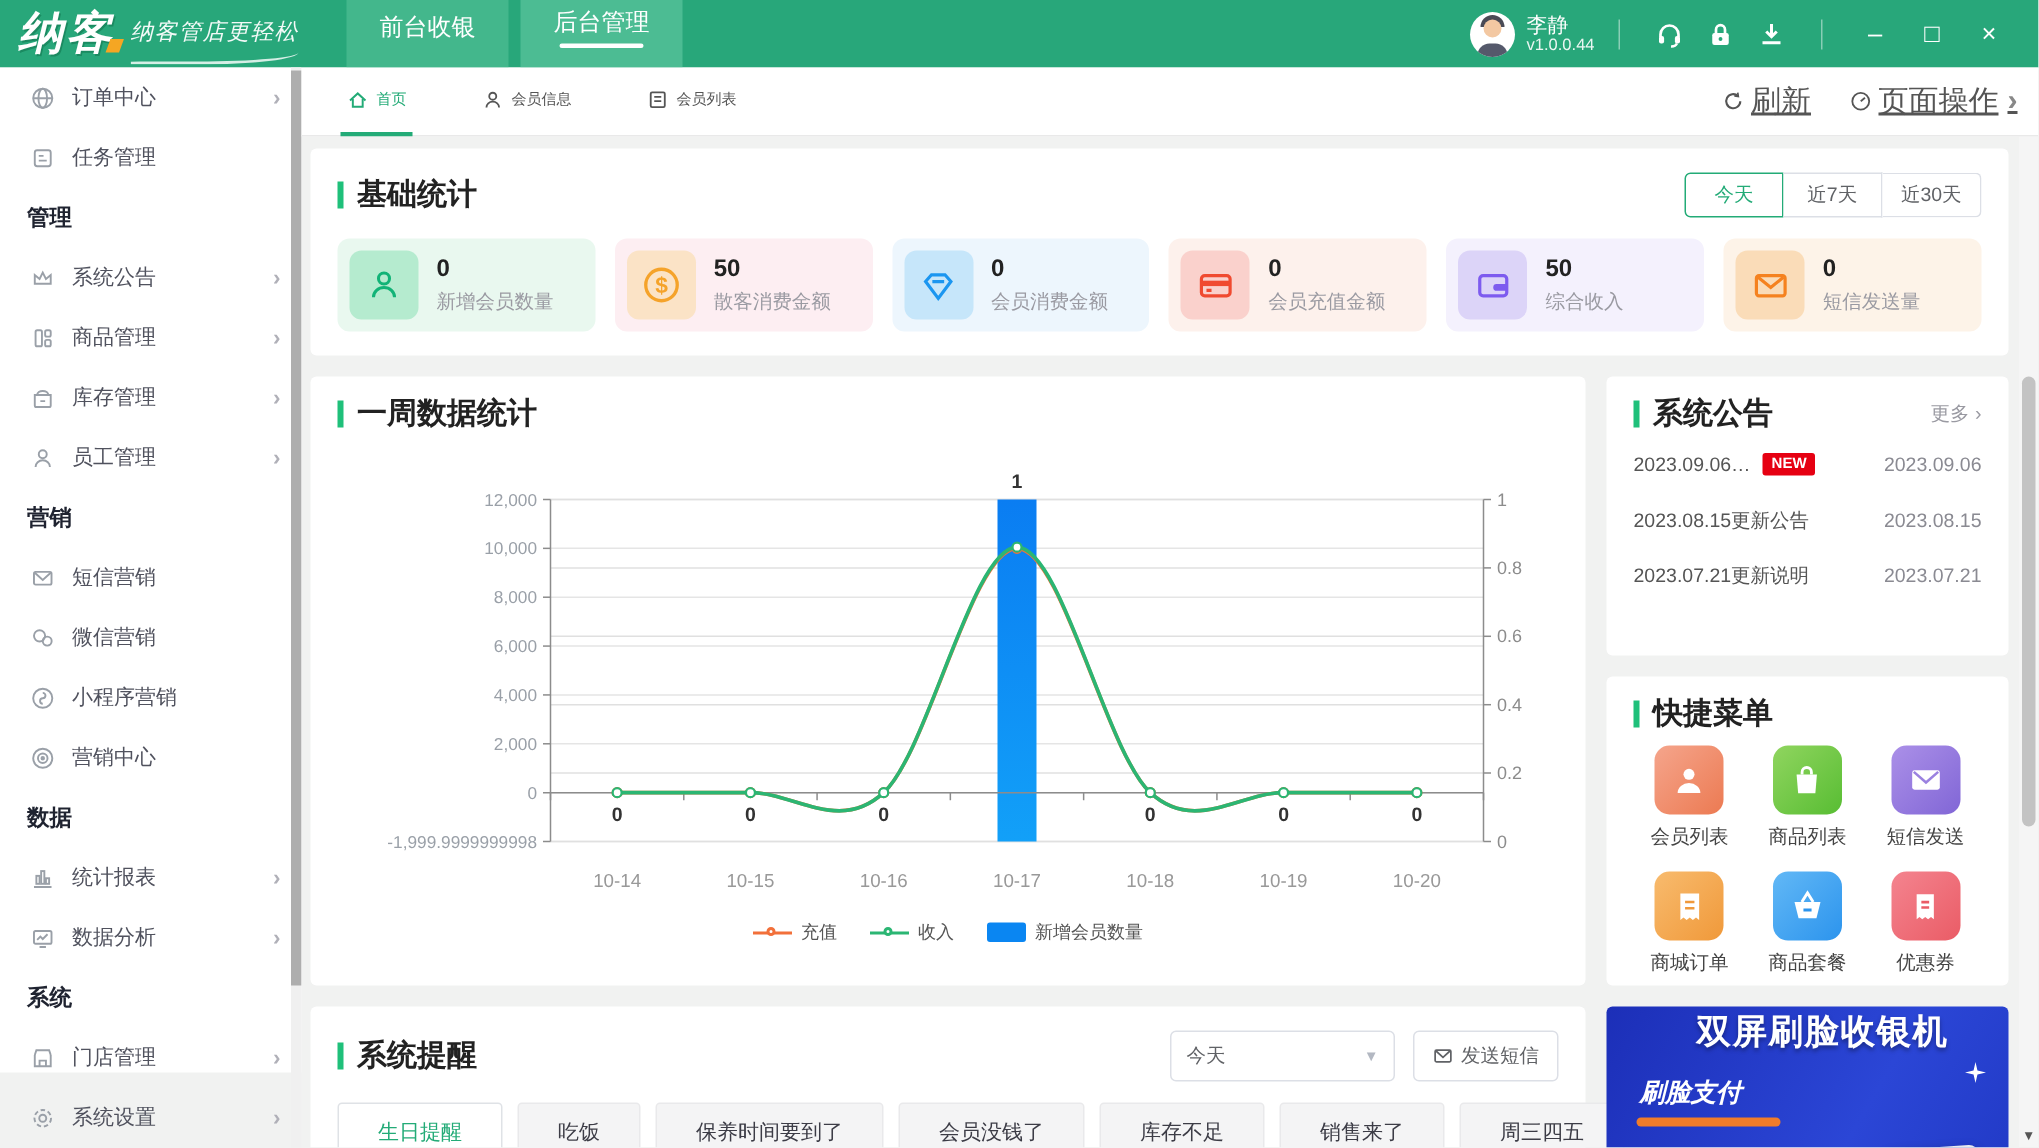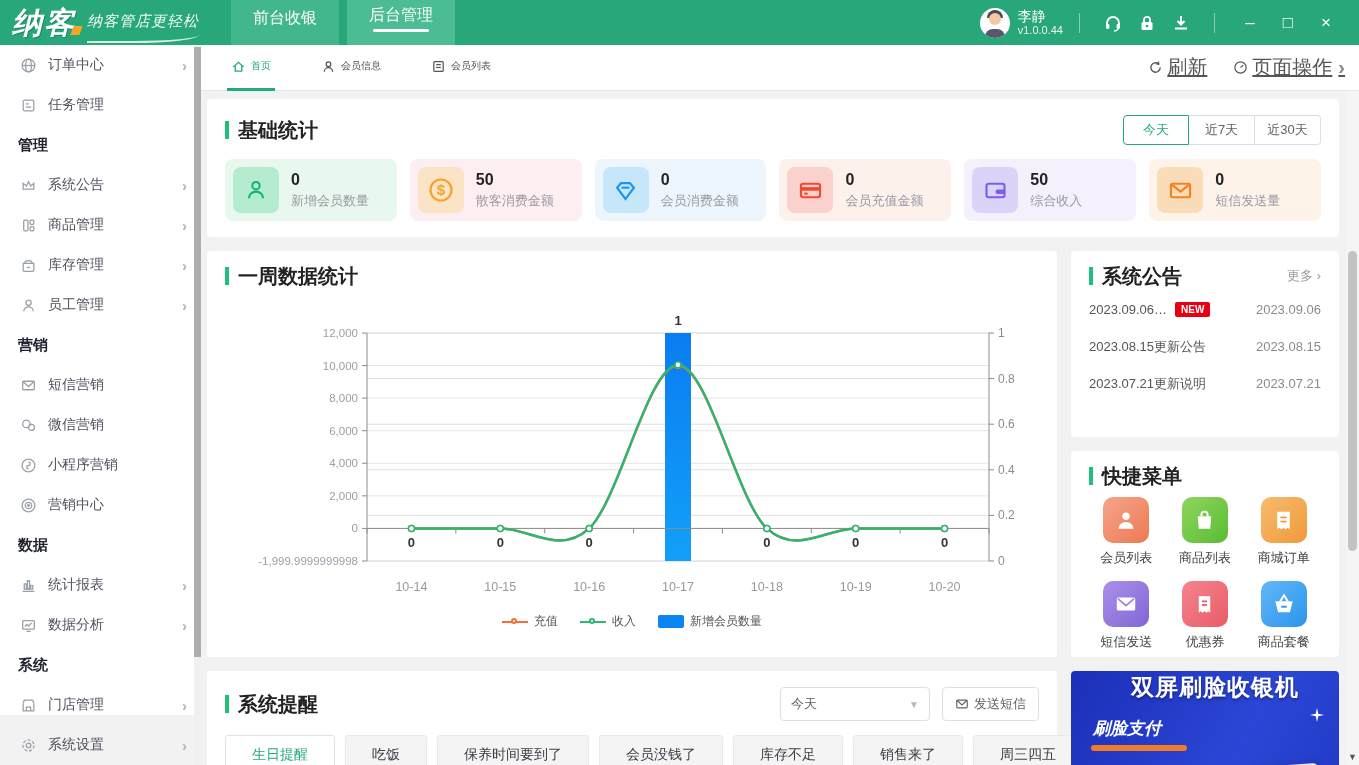--- a/index.html
+++ b/index.html
@@ -670,58 +670,58 @@
             <div class="quick-item">
               <div class="quick-tile q2">
                   <svg width="25" height="25" viewBox="0 0 24 24">
                     <path d="M5.5 8 h13 l-1 12 h-11 Z" fill="#fff"></path>
                     <path d="M9 8 v-1.5 a3 3 0 0 1 6 0 V8" fill="none" stroke="#fff" stroke-width="1.8"></path>
                   </svg>
                 </div>
               <div class="quick-label">商品列表</div>
             </div>
             <div class="quick-item">
+              <div class="quick-tile q3">
+                  <svg width="26" height="26" viewBox="0 0 24 24">
+                    <rect x="3.5" y="6" width="17" height="12" rx="1.5" fill="#fff"></rect>
+                    <path d="M4.5 7 L12 13.5 L19.5 7" fill="none" stroke="#9b82e0" stroke-width="1.6"></path>
+                  </svg>
+                </div>
+              <div class="quick-label">短信发送</div>
+            </div>
+            <div class="quick-item">
               <div class="quick-tile q4">
                   <svg width="25" height="25" viewBox="0 0 24 24">
                     <path d="M6 3.5 h12 v17 l-2 -1.6 -2 1.6 -2 -1.6 -2 1.6 -2 -1.6 -2 1.6 Z" fill="#fff"></path>
                     <line x1="9" y1="9" x2="15" y2="9" stroke="#f0993a" stroke-width="1.6"></line>
                     <line x1="9" y1="13" x2="15" y2="13" stroke="#f0993a" stroke-width="1.6"></line>
                   </svg>
                 </div>
               <div class="quick-label">商城订单</div>
             </div>
             <div class="quick-item">
-              <div class="quick-tile q3">
+              <div class="quick-tile q5">
                   <svg width="26" height="26" viewBox="0 0 24 24">
-                    <rect x="3.5" y="6" width="17" height="12" rx="1.5" fill="#fff"></rect>
-                    <path d="M4.5 7 L12 13.5 L19.5 7" fill="none" stroke="#9b82e0" stroke-width="1.6"></path>
+                    <path d="M4 9.5 h16 l-2.5 10 h-11 Z" fill="#fff"></path>
+                    <path d="M8.5 9.5 L12 4 l3.5 5.5" fill="none" stroke="#fff" stroke-width="1.8"></path>
+                    <line x1="9.5" y1="14.5" x2="14.5" y2="14.5" stroke="#2c94ed" stroke-width="1.8"></line>
                   </svg>
                 </div>
-              <div class="quick-label">短信发送</div>
+              <div class="quick-label">商品套餐</div>
             </div>
             <div class="quick-item">
               <div class="quick-tile q6">
                   <svg width="25" height="25" viewBox="0 0 24 24">
                     <path d="M6.5 4 h11 v16 l-1.8 -1.5 -1.9 1.5 -1.8 -1.5 -1.9 1.5 -1.8 -1.5 -1.8 1.5 Z" fill="#fff"></path>
                     <line x1="9.5" y1="9" x2="14.5" y2="9" stroke="#ea5c66" stroke-width="1.7"></line>
                     <line x1="9.5" y1="12.5" x2="14.5" y2="12.5" stroke="#ea5c66" stroke-width="1.7"></line>
                   </svg>
                 </div>
               <div class="quick-label">优惠券</div>
             </div>
-            <div class="quick-item">
-              <div class="quick-tile q5">
-                  <svg width="26" height="26" viewBox="0 0 24 24">
-                    <path d="M4 9.5 h16 l-2.5 10 h-11 Z" fill="#fff"></path>
-                    <path d="M8.5 9.5 L12 4 l3.5 5.5" fill="none" stroke="#fff" stroke-width="1.8"></path>
-                    <line x1="9.5" y1="14.5" x2="14.5" y2="14.5" stroke="#2c94ed" stroke-width="1.8"></line>
-                  </svg>
-                </div>
-              <div class="quick-label">商品套餐</div>
-            </div>
           </div>
         </div>
 
         <div class="banner">
           <div class="banner-title">双屏刷脸收银机</div>
           <div class="banner-sub">刷脸支付</div>
           <div class="banner-sub-bar"></div>
           <div class="pos-machine">
             
             

